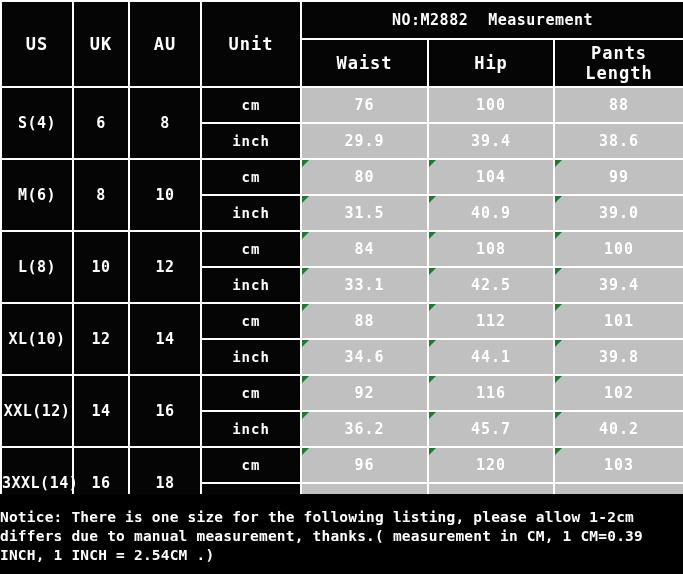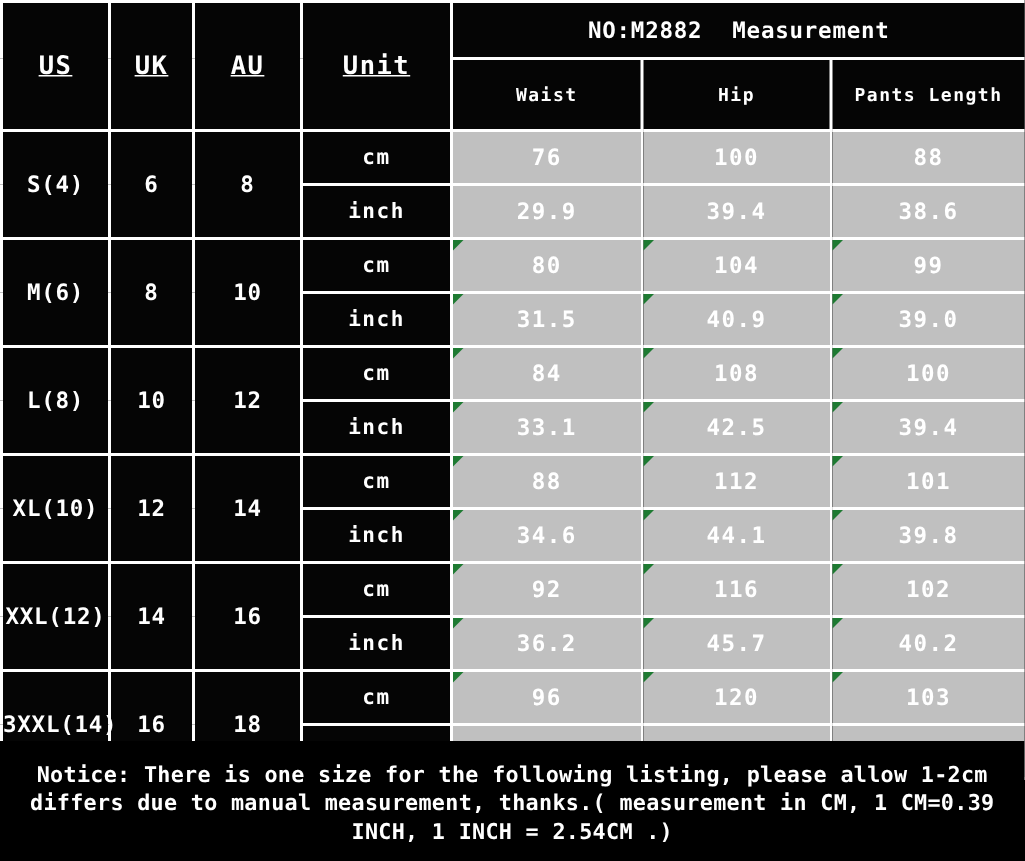--- a/index.html
+++ b/index.html
@@ -52,25 +52,24 @@
     height: 36px;
     font-size: 15px;
     letter-spacing: 0.5px;
   }
   .h-main .no-label { margin-right: 20px; }
 
   .h-corner {
     height: 84px;
     font-size: 17px;
     letter-spacing: 1px;
-    text-decoration: underline;
   }
   .h-sub {
     height: 46px;
-    font-size: 12px;
+    font-size: 17px;
     letter-spacing: 1px;
   }
 
   .size-cell {
     height: 68px;
     font-size: 15px;
     letter-spacing: 0.5px;
   }
   .unit-cell {
     height: 34px;
@@ -98,21 +97,20 @@
   .notice {
     position: absolute;
     left: 0;
     top: 494px;
     width: 683px;
     height: 80px;
     background: #000000;
     color: #ffffff;
     font-size: 14.5px;
     line-height: 19px;
-    text-align: center;
     font-weight: bold;
     letter-spacing: 0.2px;
     padding-top: 14px;
     box-sizing: border-box;
     font-family: "DejaVu Sans Mono", "Liberation Mono", monospace;
   }
   .notice .line { display: block; }
 </style>
 </head>
 <body>

